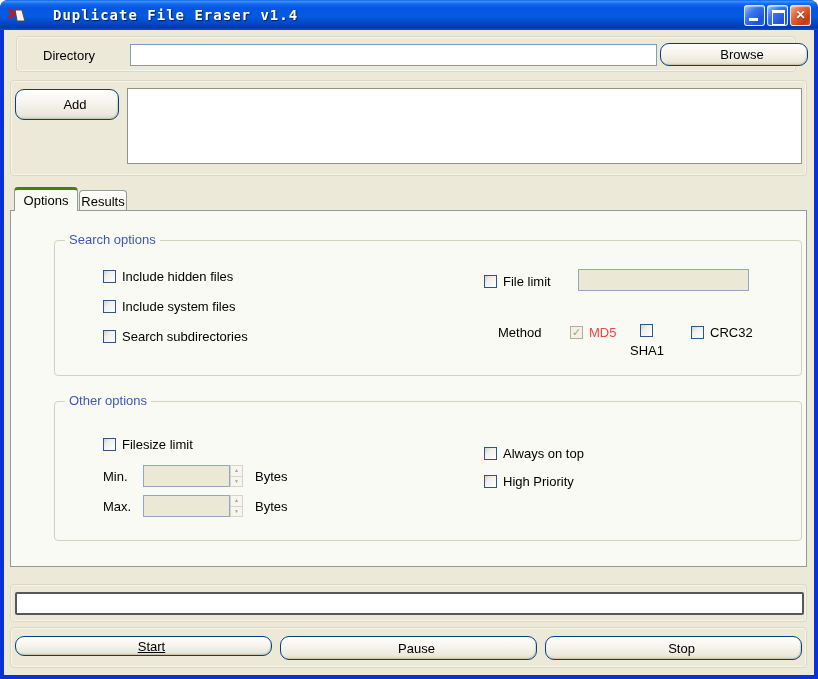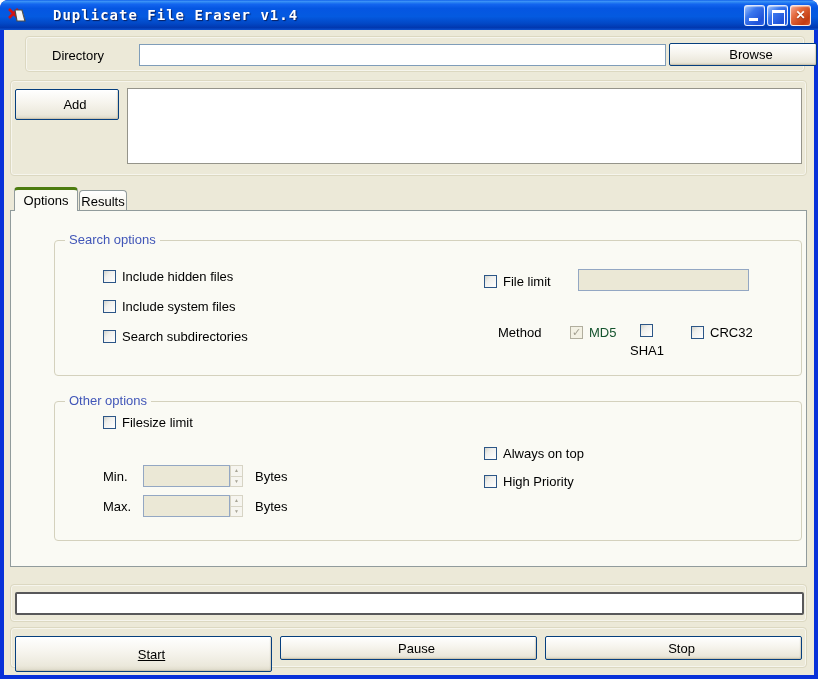--- a/index.html
+++ b/index.html
@@ -57,21 +57,21 @@
 
   .lbl { position:absolute; display:flex; align-items:center; white-space:nowrap; height:16px; }
 
   .tinput {
     position:absolute; border:1px solid #7f9db9; background:#fff;
     font:13px "Liberation Sans", sans-serif; padding:2px 4px; outline:none;
   }
   .tinput.disabled { background:#ebe8d6; border-color:#93a7c3; }
 
   .btn {
-    position:absolute; border:1px solid #063f7e; border-radius:2px;
+    position:absolute; border:1px solid #063f7e; border-radius:9px;
     background:linear-gradient(180deg,#ffffff 0%,#f6f4ed 45%,#ebe8db 85%,#ddd9c8 100%);
     box-shadow:inset 0 1px 0 #fff, inset -1px -1px 1px rgba(160,150,120,.35);
     font:13px "Liberation Sans", sans-serif;
     display:flex; align-items:center; justify-content:center; cursor:default;padding-left:16px;
   }
 
   .listbox { position:absolute; background:#fff; border:1px solid #95948a; }
 
   
   .tab {
@@ -103,21 +103,21 @@
   .cb {
     width:13px; height:13px; flex:none; border:1px solid #2c5687;
     background:linear-gradient(135deg,#d3d3cb 0%,#efefec 35%,#ffffff 100%);
   }
   .cb.disabled {
     border-color:#b1ae9e; background:#f3f1e4; color:#a09d8e;
     display:flex; align-items:center; justify-content:center;
     font-size:11px; line-height:1;
   }
   .cb-label { white-space:nowrap; }
-  .cb-label.disabled { color:#14532d; }
+  .cb-label.disabled { color:#ef4444; }
 
   
   .spin { position:absolute; width:13px; display:flex; flex-direction:column; }
   .spin .sbtn {
     flex:1; border:1px solid #d7d4c5; background:#f6f5ef; color:#a8a596;
     font-size:5px; display:flex; align-items:center; justify-content:center; line-height:1;
   }
   .spin .sbtn + .sbtn { border-top:none; }
 
   
@@ -140,21 +140,21 @@
       <div class="wbtn minmax minb"></div>
       <div class="wbtn minmax maxb"></div>
       <div class="wbtn closeb">
         <span class="close-glyph">✕</span>
       </div>
     </div>
   </div>
 
   <div class="client">
 
-    <div class="gbox" style="left:21px; top:6px; width:780px; height:36px;">
+    <div class="gbox" style="left:12px; top:6px; width:780px; height:36px;">
       <span class="lbl" style="left:26px; top:10px;">Directory</span>
       <input class="tinput" style="left: 113px; top: 7px; width: 527px; height: 22px;" value="">
       <div class="btn" style="left:643px; top:6px; width:148px; height:23px;">
         <span>Browse</span>
       </div>
     </div>
 
     <div class="gbox" style="left:6px; top:50px; width:797px; height:96px;">
       <div class="btn" style="left:4px; top:8px; width:104px; height:31px;">
         <span>Add</span>
@@ -206,21 +206,21 @@
         </div>
         <div class="cbrow" style="left:636px; top:83px;">
           <span class="cb"></span>
           <span class="cb-label">CRC32</span>
         </div>
       </div>
 
       <div class="igroup" style="left:24px; top:190px; width:748px; height:140px;">
         <span class="icaption">Other options</span>
 
-        <div class="cbrow" style="left:48px; top:12px;">
+        <div class="cbrow" style="left:48px; top:34px;">
           <span class="cb"></span>
           <span class="cb-label">Filesize limit</span>
         </div>
 
         <span class="lbl" style="left:48px; top:66px;">Min.</span>
         <input class="tinput disabled" style="left: 88px; top: 63px; width: 87px; height: 22px;" value="">
         <div class="spin" style="left:175px; top:63px; height:22px;">
           <span class="sbtn">▲</span>
           <span class="sbtn">▼</span>
         </div>
@@ -243,21 +243,21 @@
           <span class="cb-label">High Priority</span>
         </div>
       </div>
     </div>
 
     <div class="gbox" style="left:6px; top:554px; width:797px; height:38px;">
       <div class="progress" style="left:4px; top:7px; width:789px; height:23px;"></div>
     </div>
 
     <div class="gbox" style="left:6px; top:597px; width:797px; height:41px;">
-      <div class="btn" style="left:4px; top:8px; width:257px; height:36px;text-decoration:underline;">
+      <div class="btn" style="left:4px; top:8px; width:257px; height:20px;text-decoration:underline;">
         <span>Start</span>
       </div>
       <div class="btn" style="left:269px; top:8px; width:257px; height:24px;align-items:center;">
         <span>Pause</span>
       </div>
       <div class="btn" style="left:534px; top:8px; width:257px; height:24px;">
         <span>Stop</span>
       </div>
     </div>
 

